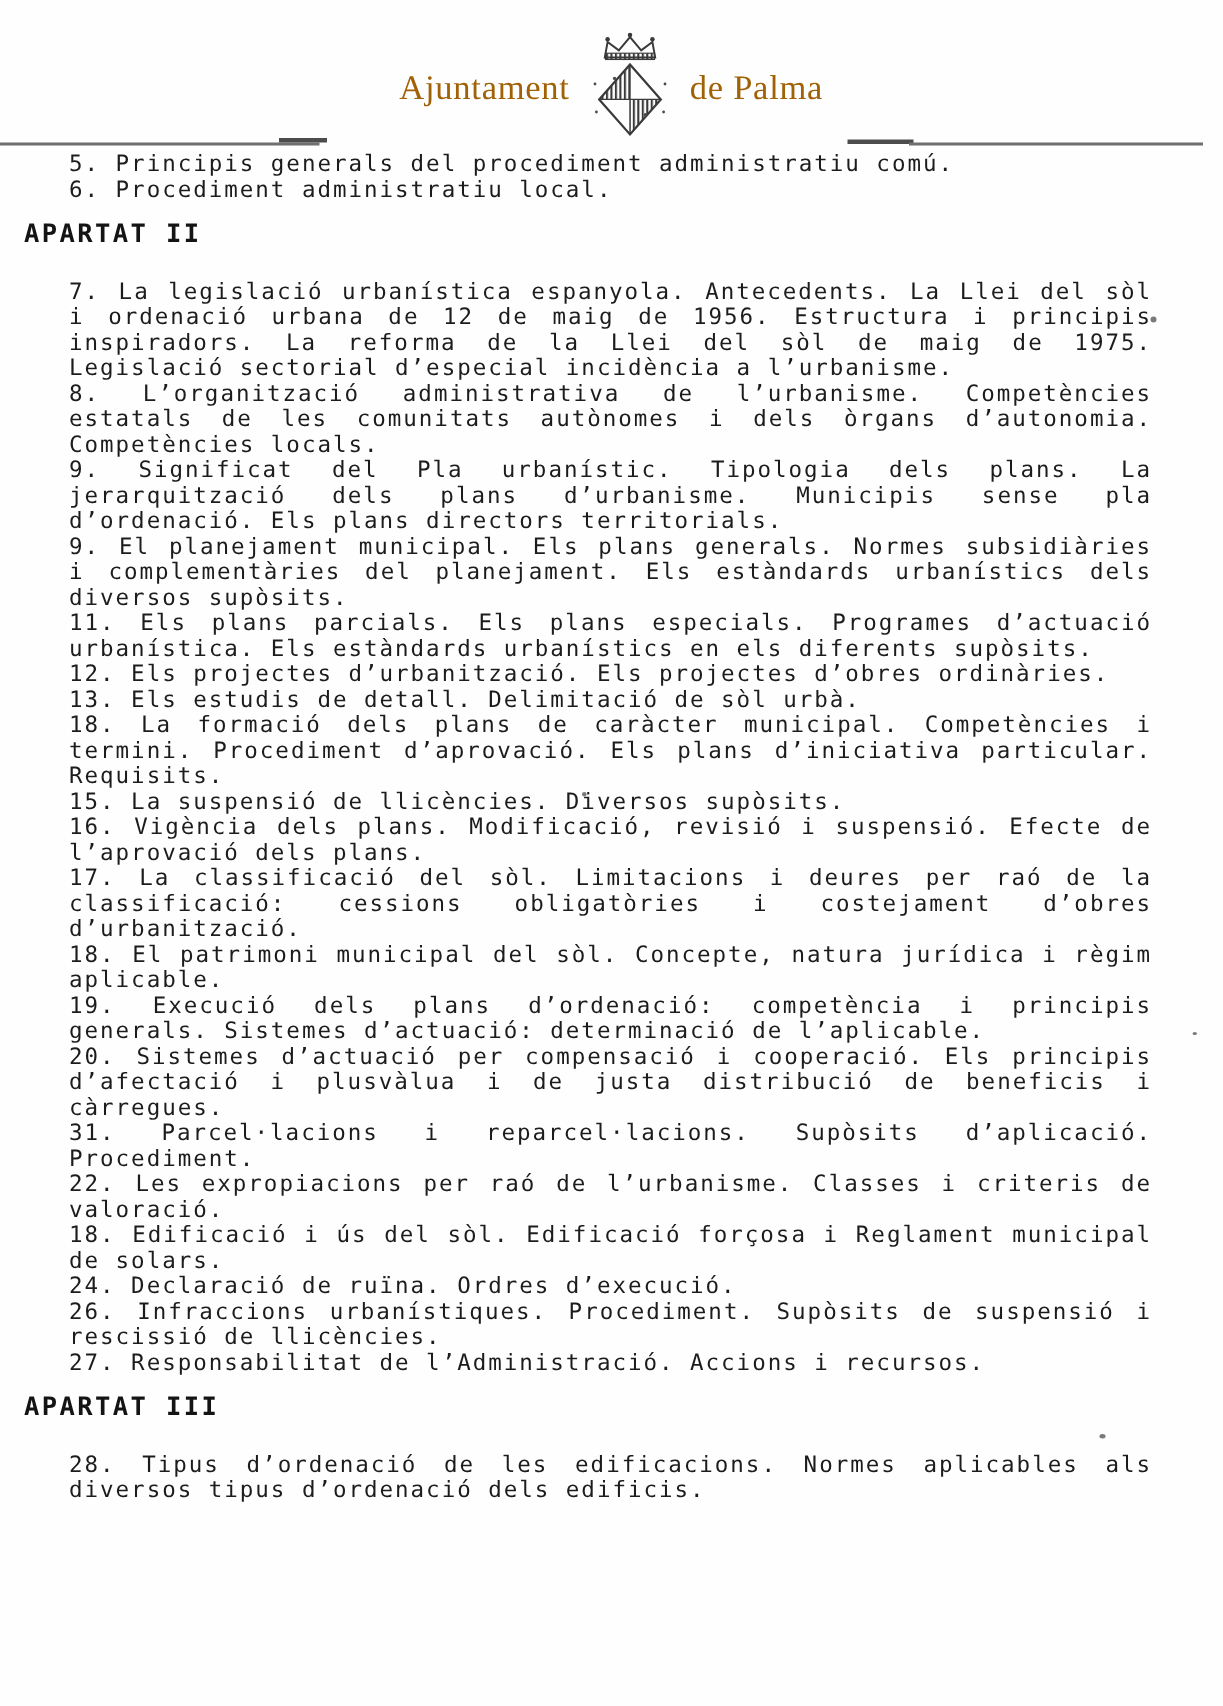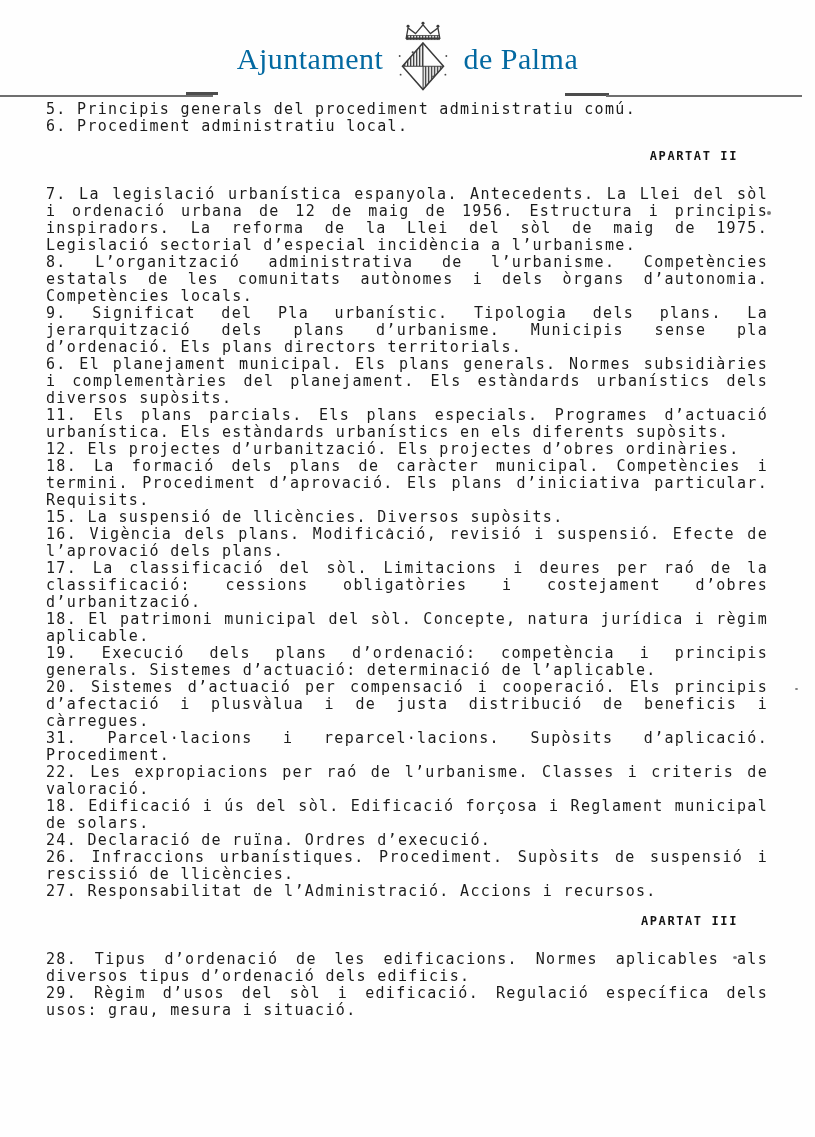--- a/index.html
+++ b/index.html
@@ -18,41 +18,41 @@
   
   .doc-header {
     position:absolute; top:24px; left:0; width:815px; height:78px;
   }
   .header-row {
     position:absolute; top:0; left:0; width:100%;
     display:flex; justify-content:center; align-items:center; gap:12px;
   }
   .header-title {
     font-family:"Liberation Serif", serif;
-    font-size:30px; color:#0369a1; letter-spacing:0.5px;
+    font-size:23px; color:#a16207; letter-spacing:0.5px;
     line-height:70px; white-space:nowrap;
   }
   .crest { width:56px; height:72px; margin-top:-6px; flex:0 0 auto; }
 
   .rule { position:absolute; background:#6f6f6f; }
   .rule-left  { top:71px; left:0;   width:213px; height:2px; }
   .rule-left-dash { top:68px; left:186px; width:32px; height:3px; background:#4c4c4c; }
   .rule-right-dash { top:69px; left:565px; width:44px; height:3px; background:#4c4c4c; }
   .rule-right { top:71px; left:606px; width:196px; height:2px; }
 
   
   .text-col {
     position:absolute; left:46px; top:101px; width:722px;
     color:#1c1c1c;
     font-size:15px; line-height:17px; letter-spacing:1.32px;
   }
   p.item { margin:0; text-align:justify; }
   h2.apartat {
-    font-size:12px; font-weight:bold; color:#141414;
-    text-align:right; letter-spacing:1.6px;
+    font-size:17px; font-weight:bold; color:#141414;
+    text-align:left; letter-spacing:1.6px;
     margin:13px 0 21px; position:relative; left:-30px;
   }
 
   
   .speck { position:absolute; background:#7a7a7a; border-radius:50%; }
   .speck-1 { left:767px; top:211px; width:4px; height:4px; }
   .speck-2 { left:388px; top:528px; width:3px; height:3px; }
   .speck-3 { left:795px; top:688px; width:3px; height:2px; }
   .speck-4 { left:733px; top:956px; width:4px; height:3px; }
 </style>
@@ -105,41 +105,41 @@
   <div class="text-col">
 
     <p class="item">5. Principis generals del procediment administratiu comú.</p>
     <p class="item">6. Procediment administratiu local.</p>
 
     <h2 class="apartat">APARTAT II</h2>
 
     <p class="item">7. La legislació urbanística espanyola. Antecedents. La Llei del sòl i ordenació urbana de 12 de maig de 1956. Estructura i principis inspiradors. La reforma de la Llei del sòl de maig de 1975. Legislació sectorial d’especial incidència a l’urbanisme.</p>
     <p class="item">8. L’organització administrativa de l’urbanisme. Competències estatals de les comunitats autònomes i dels òrgans d’autonomia. Competències locals.</p>
     <p class="item">9. Significat del Pla urbanístic. Tipologia dels plans. La jerarquització dels plans d’urbanisme. Municipis sense pla d’ordenació. Els plans directors territorials.</p>
-    <p class="item">6. El planejament municipal. Els plans generals. Normes subsidiàries i complementàries del planejament. Els estàndards urbanístics dels diversos supòsits.</p>
+    <p class="item">9. El planejament municipal. Els plans generals. Normes subsidiàries i complementàries del planejament. Els estàndards urbanístics dels diversos supòsits.</p>
     <p class="item">11. Els plans parcials. Els plans especials. Programes d’actuació urbanística. Els estàndards urbanístics en els diferents supòsits.</p>
     <p class="item">12. Els projectes d’urbanització. Els projectes d’obres ordinàries.</p>
+    <p class="item">13. Els estudis de detall. Delimitació de sòl urbà.</p>
     <p class="item">18. La formació dels plans de caràcter municipal. Competències i termini. Procediment d’aprovació. Els plans d’iniciativa particular. Requisits.</p>
     <p class="item">15. La suspensió de llicències. Diversos supòsits.</p>
     <p class="item">16. Vigència dels plans. Modificació, revisió i suspensió. Efecte de l’aprovació dels plans.</p>
     <p class="item">17. La classificació del sòl. Limitacions i deures per raó de la classificació: cessions obligatòries i costejament d’obres d’urbanització.</p>
     <p class="item">18. El patrimoni municipal del sòl. Concepte, natura jurídica i règim aplicable.</p>
     <p class="item">19. Execució dels plans d’ordenació: competència i principis generals. Sistemes d’actuació: determinació de l’aplicable.</p>
     <p class="item">20. Sistemes d’actuació per compensació i cooperació. Els principis d’afectació i plusvàlua i de justa distribució de beneficis i càrregues.</p>
     <p class="item">31. Parcel·lacions i reparcel·lacions. Supòsits d’aplicació. Procediment.</p>
     <p class="item">22. Les expropiacions per raó de l’urbanisme. Classes i criteris de valoració.</p>
     <p class="item">18. Edificació i ús del sòl. Edificació forçosa i Reglament municipal de solars.</p>
     <p class="item">24. Declaració de ruïna. Ordres d’execució.</p>
     <p class="item">26. Infraccions urbanístiques. Procediment. Supòsits de suspensió i rescissió de llicències.</p>
     <p class="item">27. Responsabilitat de l’Administració. Accions i recursos.</p>
 
     <h2 class="apartat">APARTAT III</h2>
 
     <p class="item">28. Tipus d’ordenació de les edificacions. Normes aplicables als diversos tipus d’ordenació dels edificis.</p>
-    <p class="item">29. Règim d’usos del sòl i edificació. Regulació específica dels usos: grau, mesura i situació.</p>
 
   </div>
 
   <div class="speck speck-1"></div>
   <div class="speck speck-2"></div>
   <div class="speck speck-3"></div>
   <div class="speck speck-4"></div>
 
 </div>
 

